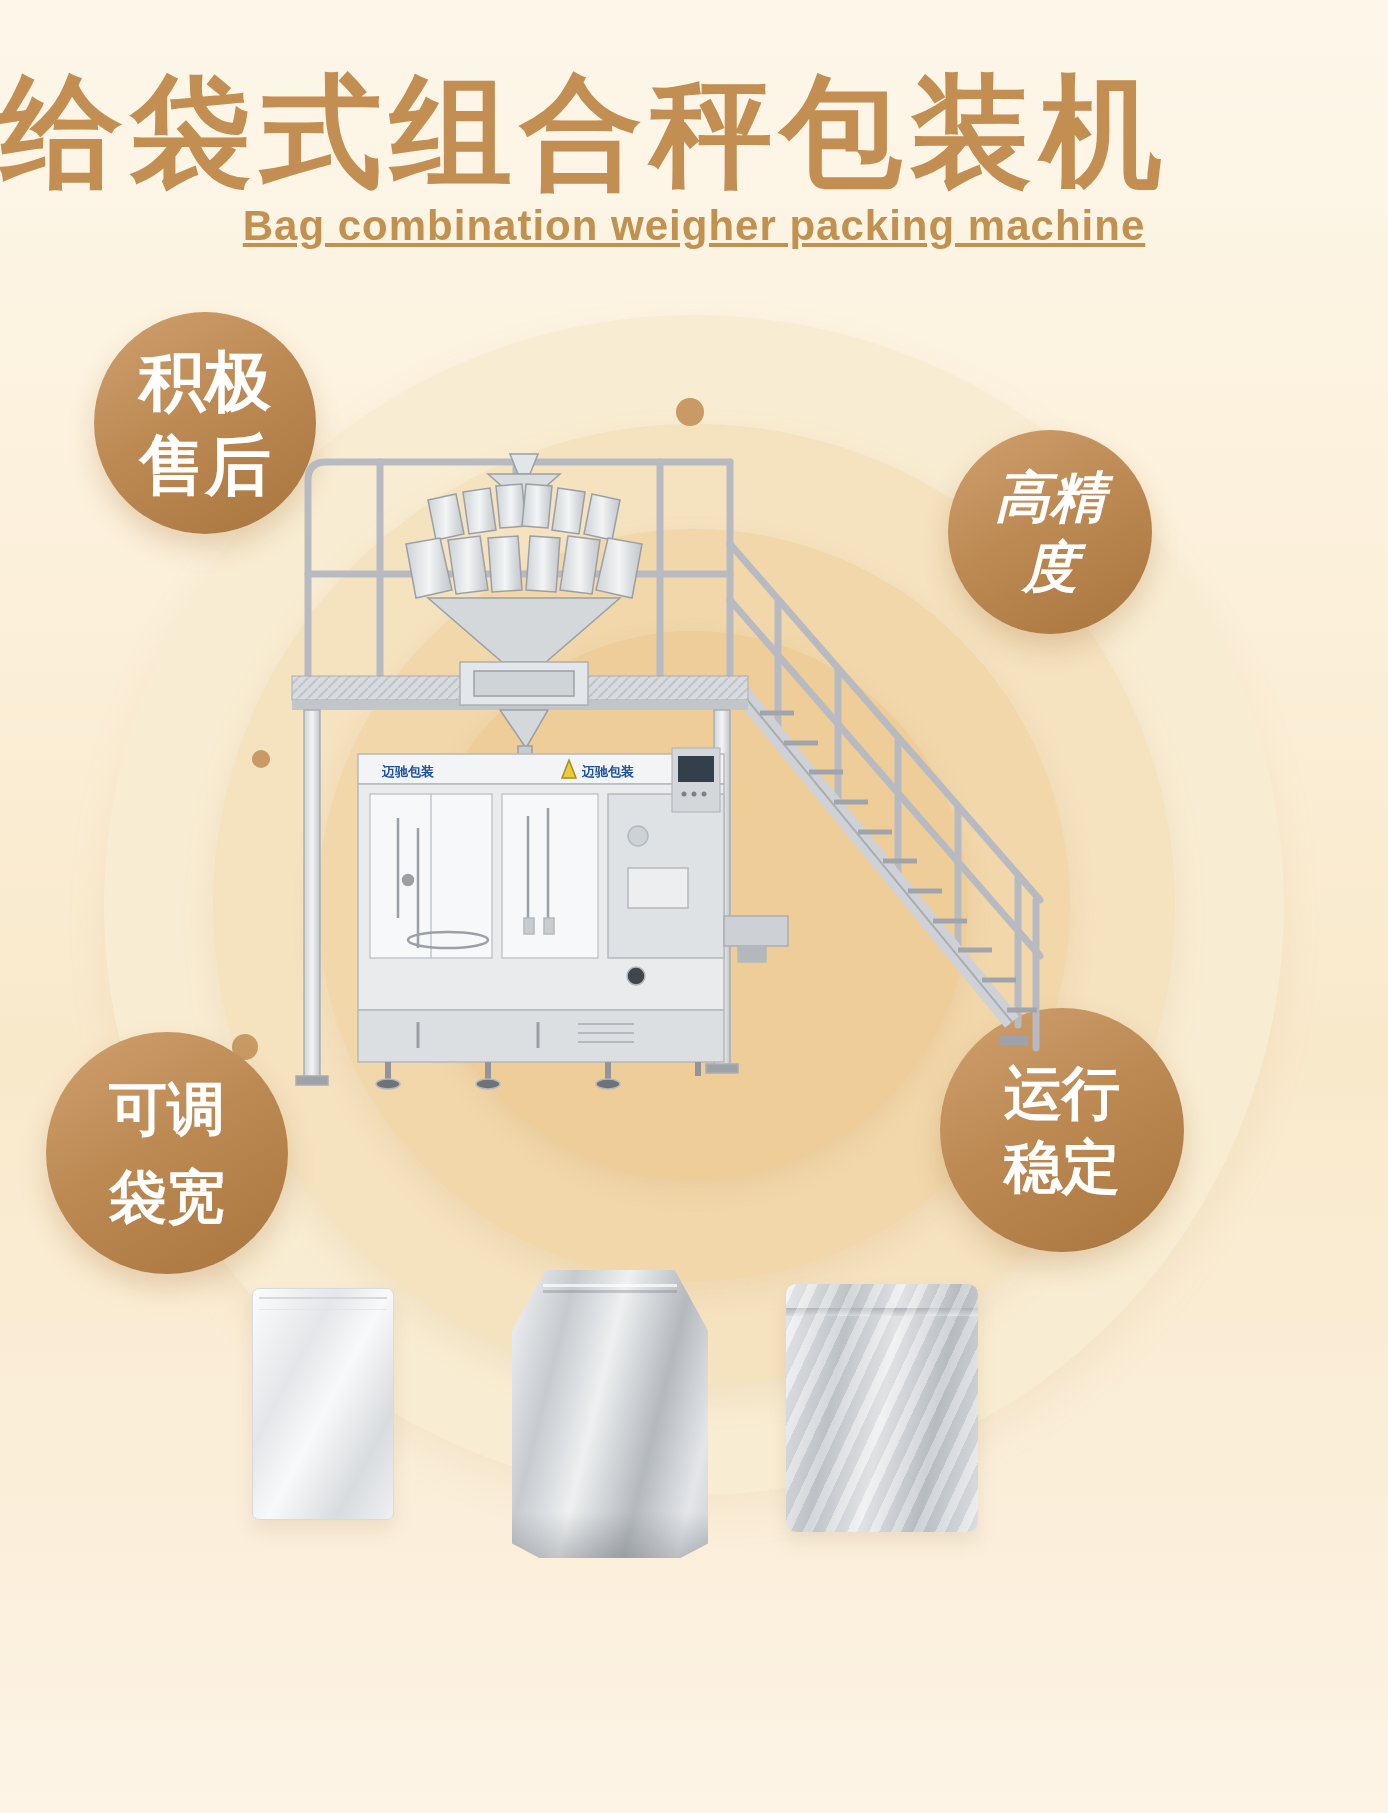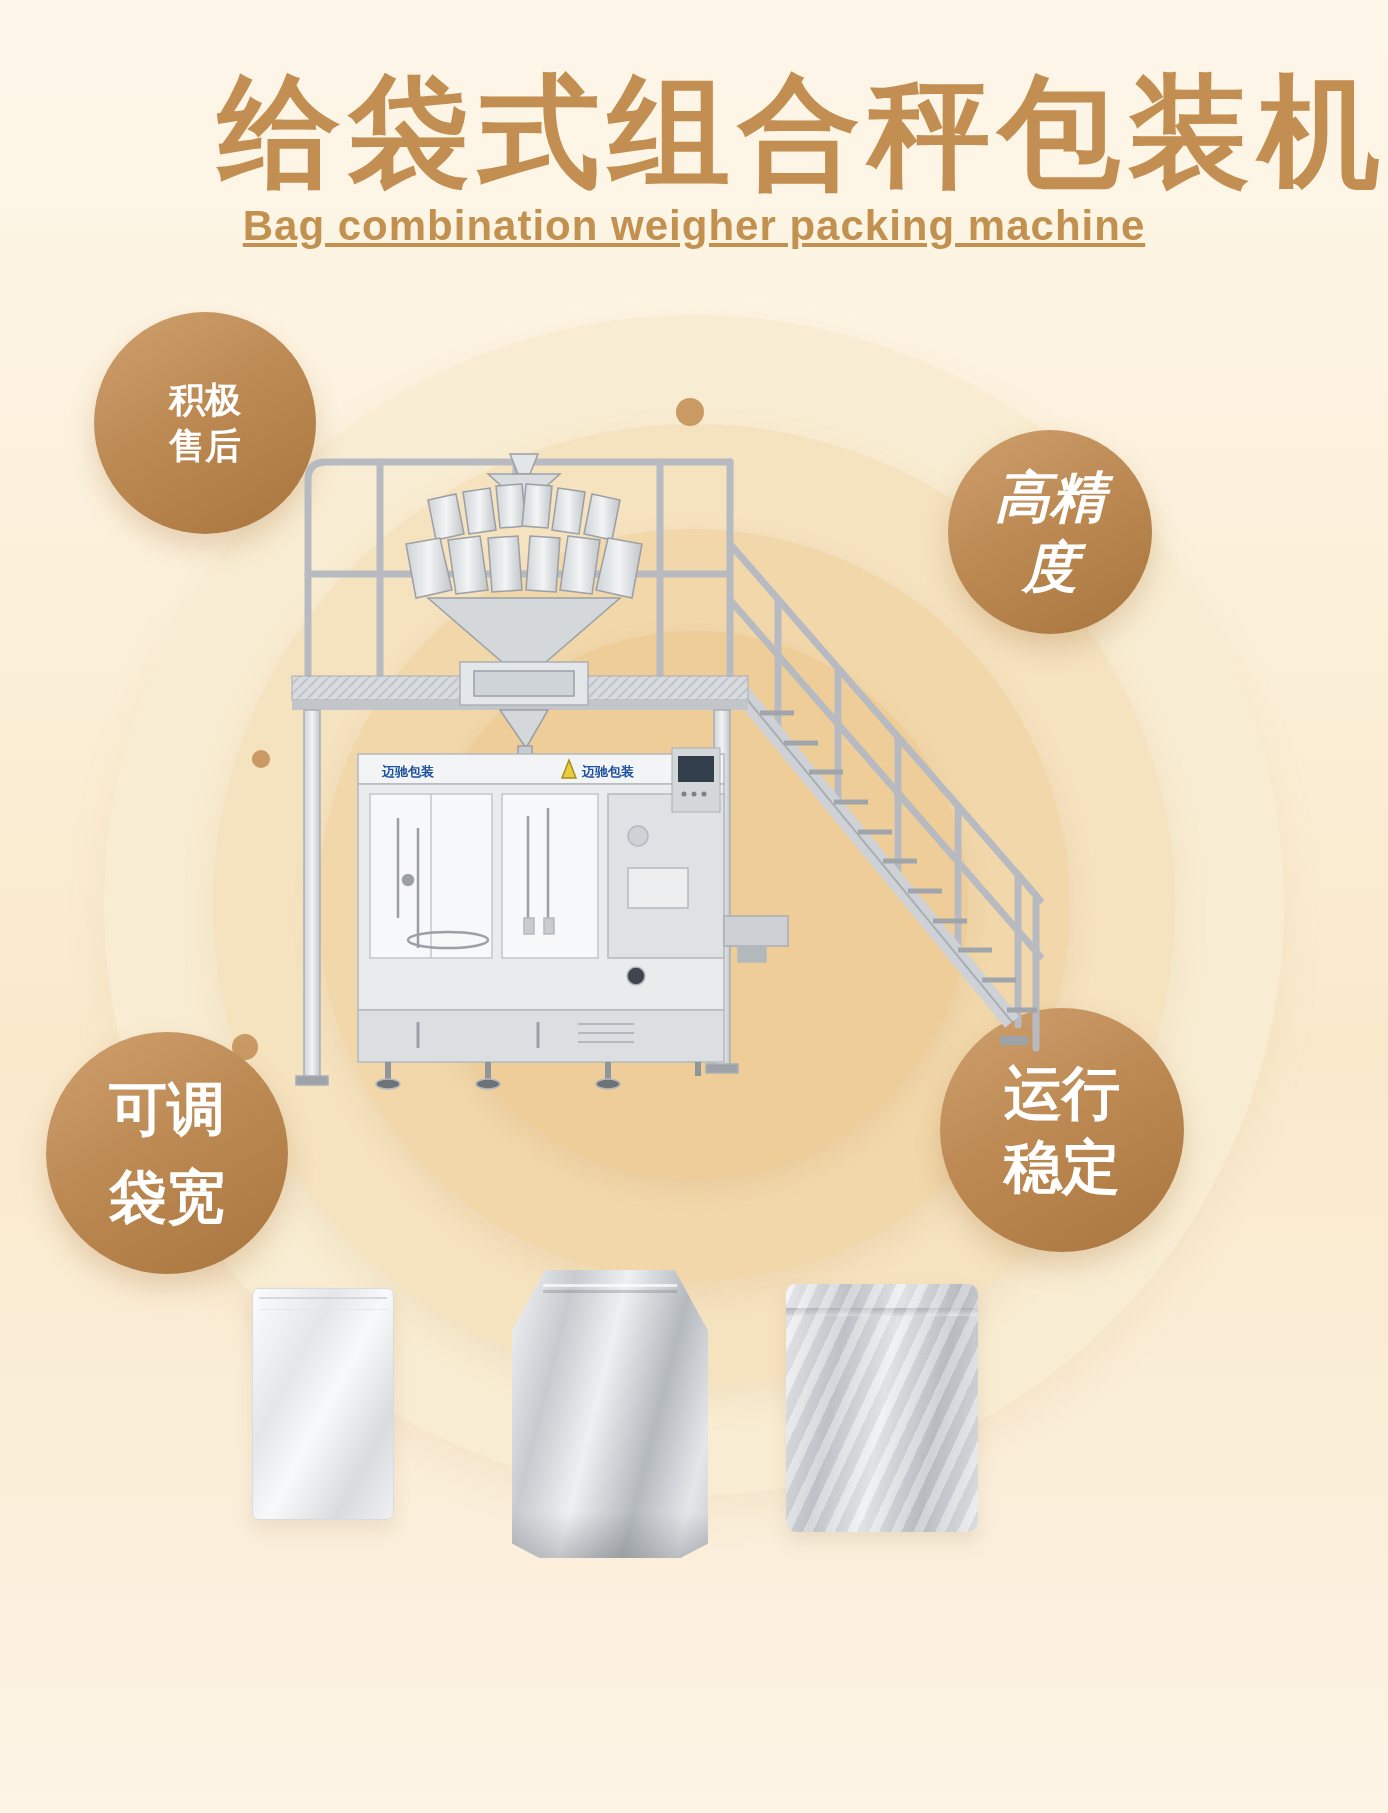--- a/index.html
+++ b/index.html
@@ -18,37 +18,37 @@
           background:#f1d7aa; box-shadow:0 12px 28px rgba(197,148,84,.14);}
   .ring4{ width:548px;height:548px; top:631px; transform:translateX(-50%);
           background:#eecd98; box-shadow:0 10px 24px rgba(197,148,84,.16);}
   .dot{ position:absolute; border-radius:50%; background:#c99a63; }
   .dot1{ width:28px;height:28px; left:676px; top:398px; }
   .dot2{ width:18px;height:18px; left:252px; top:750px; }
   .dot3{ width:26px;height:26px; left:232px; top:1034px; }
 
   .title{
     position:absolute; top:52px; left:0; width:100%;
-    text-align:right; font-size:122px; font-weight:bold;
+    text-align:left; font-size:122px; font-weight:bold;
     color:#c28e51; letter-spacing:8px; white-space:nowrap;
   }
   .subtitle{
     position:absolute; top:202px; left:0; width:100%;
     text-align:center; font-size:42px; font-weight:bold;
     color:#c2904f; letter-spacing:1px;text-decoration:underline;
   }
 
   .badge{
     position:absolute; border-radius:50%;
     background:linear-gradient(150deg,#cfa06e 0%,#bd8a54 45%,#a8753d 100%);
     color:#ffffff; font-weight:bold; text-align:center;
     display:flex; flex-direction:column; align-items:center; justify-content:center;
     line-height:1.28; box-shadow:0 14px 26px rgba(166,116,60,.25);
   }
-  .badge-tl{ left:94px;  top:312px;  width:222px; height:222px; font-size:36px; }
+  .badge-tl{ left:94px;  top:312px;  width:222px; height:222px; font-size:66px; }
   .badge-tr{ left:948px; top:430px;  width:204px; height:204px; font-size:55px;font-style:italic; }
   .badge-bl{ left:46px;  top:1032px; width:242px; height:242px; font-size:58px;gap:13px; }
   .badge-br{ left:940px; top:1008px; width:244px; height:244px; font-size:58px;justify-content:center; }
 
   .machine{ position:absolute; left:278px; top:448px; width:772px; height:655px; }
 
   
   .bag{ position:absolute; }
   .bag-sachet{
     left:252px; top:1288px; width:142px; height:232px; border-radius:7px;

